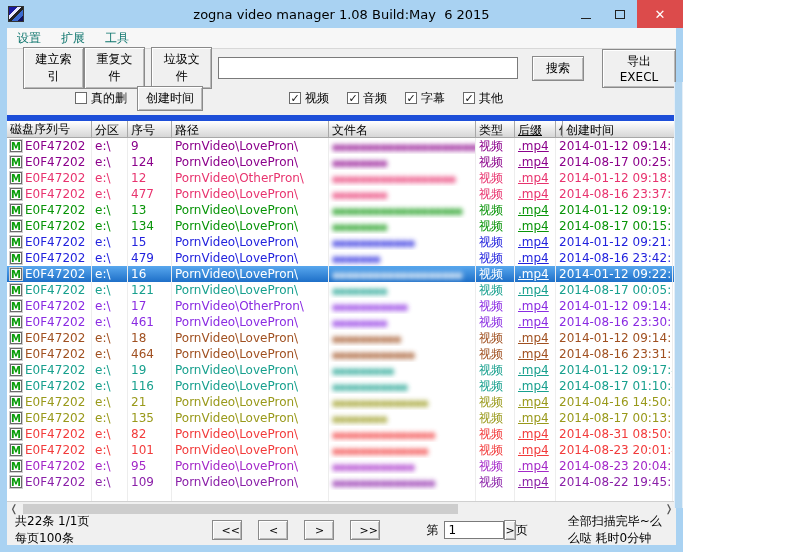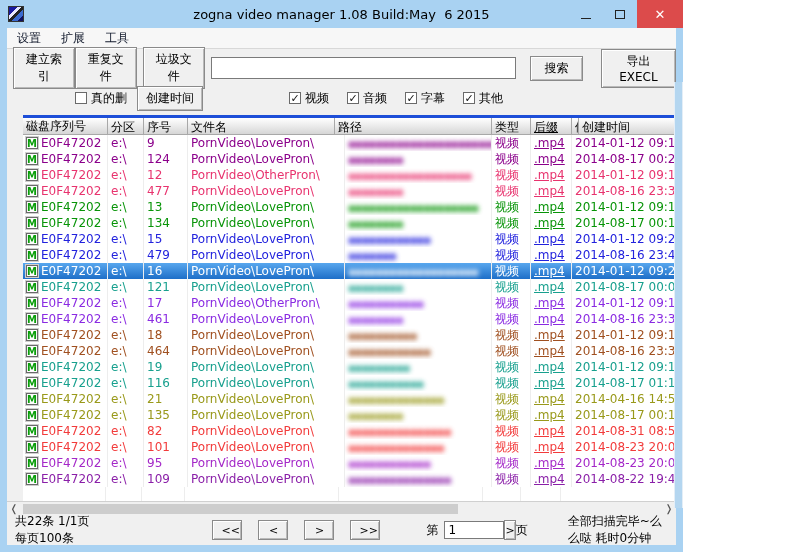--- a/index.html
+++ b/index.html
@@ -15,31 +15,31 @@
   .wctrl { margin-left:auto; display:flex; height:100%; align-items:stretch; z-index:2; }
   .wbtn { width:34px; display:flex; align-items:center; justify-content:center; font-size:12px; color:#222; }
   .wbtn.close { width:46px; background:#dc4b4b; color:#fff; font-size:13px; }
   .maxglyph { width:10px; height:9px; border:1px solid #222; display:inline-block; }
   .minglyph { width:10px; height:1px; background:#222; display:inline-block; margin-top:8px; }
 
   
   .client { position:absolute; left:7px; right:7px; top:28px; bottom:7px; background:#f0f0f0; display:flex; flex-direction:column; overflow:hidden; }
 
   .menubar { background:#f7f7f7; border-bottom:1px solid #d8d8d8; height:21px; display:flex; align-items:center; font-size:12px; }
-  .menuitem { padding:2px 10px; color:#0f172a; }
+  .menuitem { padding:2px 10px; color:#0f766e; }
 
   .toolbar { padding:6px 0 4px 0; }
   .trow { display:flex; align-items:center; height:26px; }
   .btn { background:#f0f0f0; border:1px solid #8a8a8a; box-shadow:inset 1px 1px 0 #fff, inset -1px -1px 0 #b9b9b9; font-size:12px; padding:3px 8px; color:#000; font-family:inherit; }
   .searchbox { height:22px; width:333px; border:1px solid #7a7a7a; background:#fff; margin-left:6px; font-size:12px; padding:0 4px; font-family:inherit; }
   .cbwrap { display:flex; align-items:center; font-size:12px; color:#000; gap:4px; }
   .cb { width:12px; height:12px; background:#fff; border:1px solid #6a6a6a; display:inline-flex; align-items:center; justify-content:center; font-size:11px; line-height:1; color:#111; }
 
   
-  .grid { flex:1; background:#fff; border-top:3px solid #1d4ed8; display:flex; flex-direction:column; overflow:hidden;margin-left:16px; }
+  .grid { flex:1; background:#fff; border-top:6px solid #1d4ed8; display:flex; flex-direction:column; overflow:hidden; }
   .ghead { display:flex; height:17px; background:linear-gradient(#ffffff,#d6d6d6); border-bottom:1px solid #a8a8a8; font-size:12px; color:#000; flex:none; }
   .hcell { padding:1px 3px; border-right:1px solid #a8a8a8; overflow:hidden; white-space:nowrap; }
   .gbody { flex:1; overflow:hidden; display:flex; flex-direction:column; }
   .row { display:flex; height:16px; align-items:center; font-size:12px; white-space:nowrap; flex:none; }
   .row.selected { background:linear-gradient(#58a7ee,#1e6fc8); color:#fff !important; }
   .cell { padding:0 3px; overflow:hidden; white-space:nowrap; height:16px; line-height:16px; border-right:1px solid #ededed; }
   .c0{width:85px;flex:none;display:flex;align-items:center;gap:3px;}
   .c1{width:36px;flex:none;}
   .c2{width:44px;flex:none;}
   .c3{width:157px;flex:none;}
@@ -92,21 +92,21 @@
   <div class="client">
 
     <div class="menubar">
       <span class="menuitem">设置</span>
       <span class="menuitem">扩展</span>
       <span class="menuitem">工具</span>
     </div>
 
     <div class="toolbar">
       <div class="trow">
-        <button class="btn" style="margin-left:6px">建立索引</button>
+        <button class="btn" style="margin-left:16px">建立索引</button>
         <button class="btn" style="">重复文件</button>
         <button class="btn" style="margin-left:6px">垃圾文件</button>
         <input class="searchbox" value="" style="">
         <button class="btn" style="margin-left:14px;width:56px">搜索</button>
         <button class="btn" style="margin-left:18px">导出EXECL</button>
       </div>
       <div class="trow" style="margin-top:4px">
         <span class="cbwrap" style="margin-left:68px">
           <span class="cb" id="rd-cb"></span>
           <span>真的删</span>
@@ -131,22 +131,22 @@
             </span>
           </span>
       </div>
     </div>
 
     <div class="grid">
       <div class="ghead">
         <div class="hcell c0">磁盘序列号</div>
         <div class="hcell c1">分区</div>
         <div class="hcell c2">序号</div>
+        <div class="hcell c3">路径</div>
         <div class="hcell c4">文件名</div>
-        <div class="hcell c3">路径</div>
         <div class="hcell c5">类型</div>
         <div class="hcell c6">后缀</div>
         <div class="hcell c8">修改时间</div>
         <div class="hcell c7">创建时间</div>
       </div>
       <div class="gbody" id="gbody">
           <div class="row" style="color: rgb(139, 0, 139);">
             <div class="cell c0">
               <span class="micon">M</span>
               <span>E0F47202</span>

